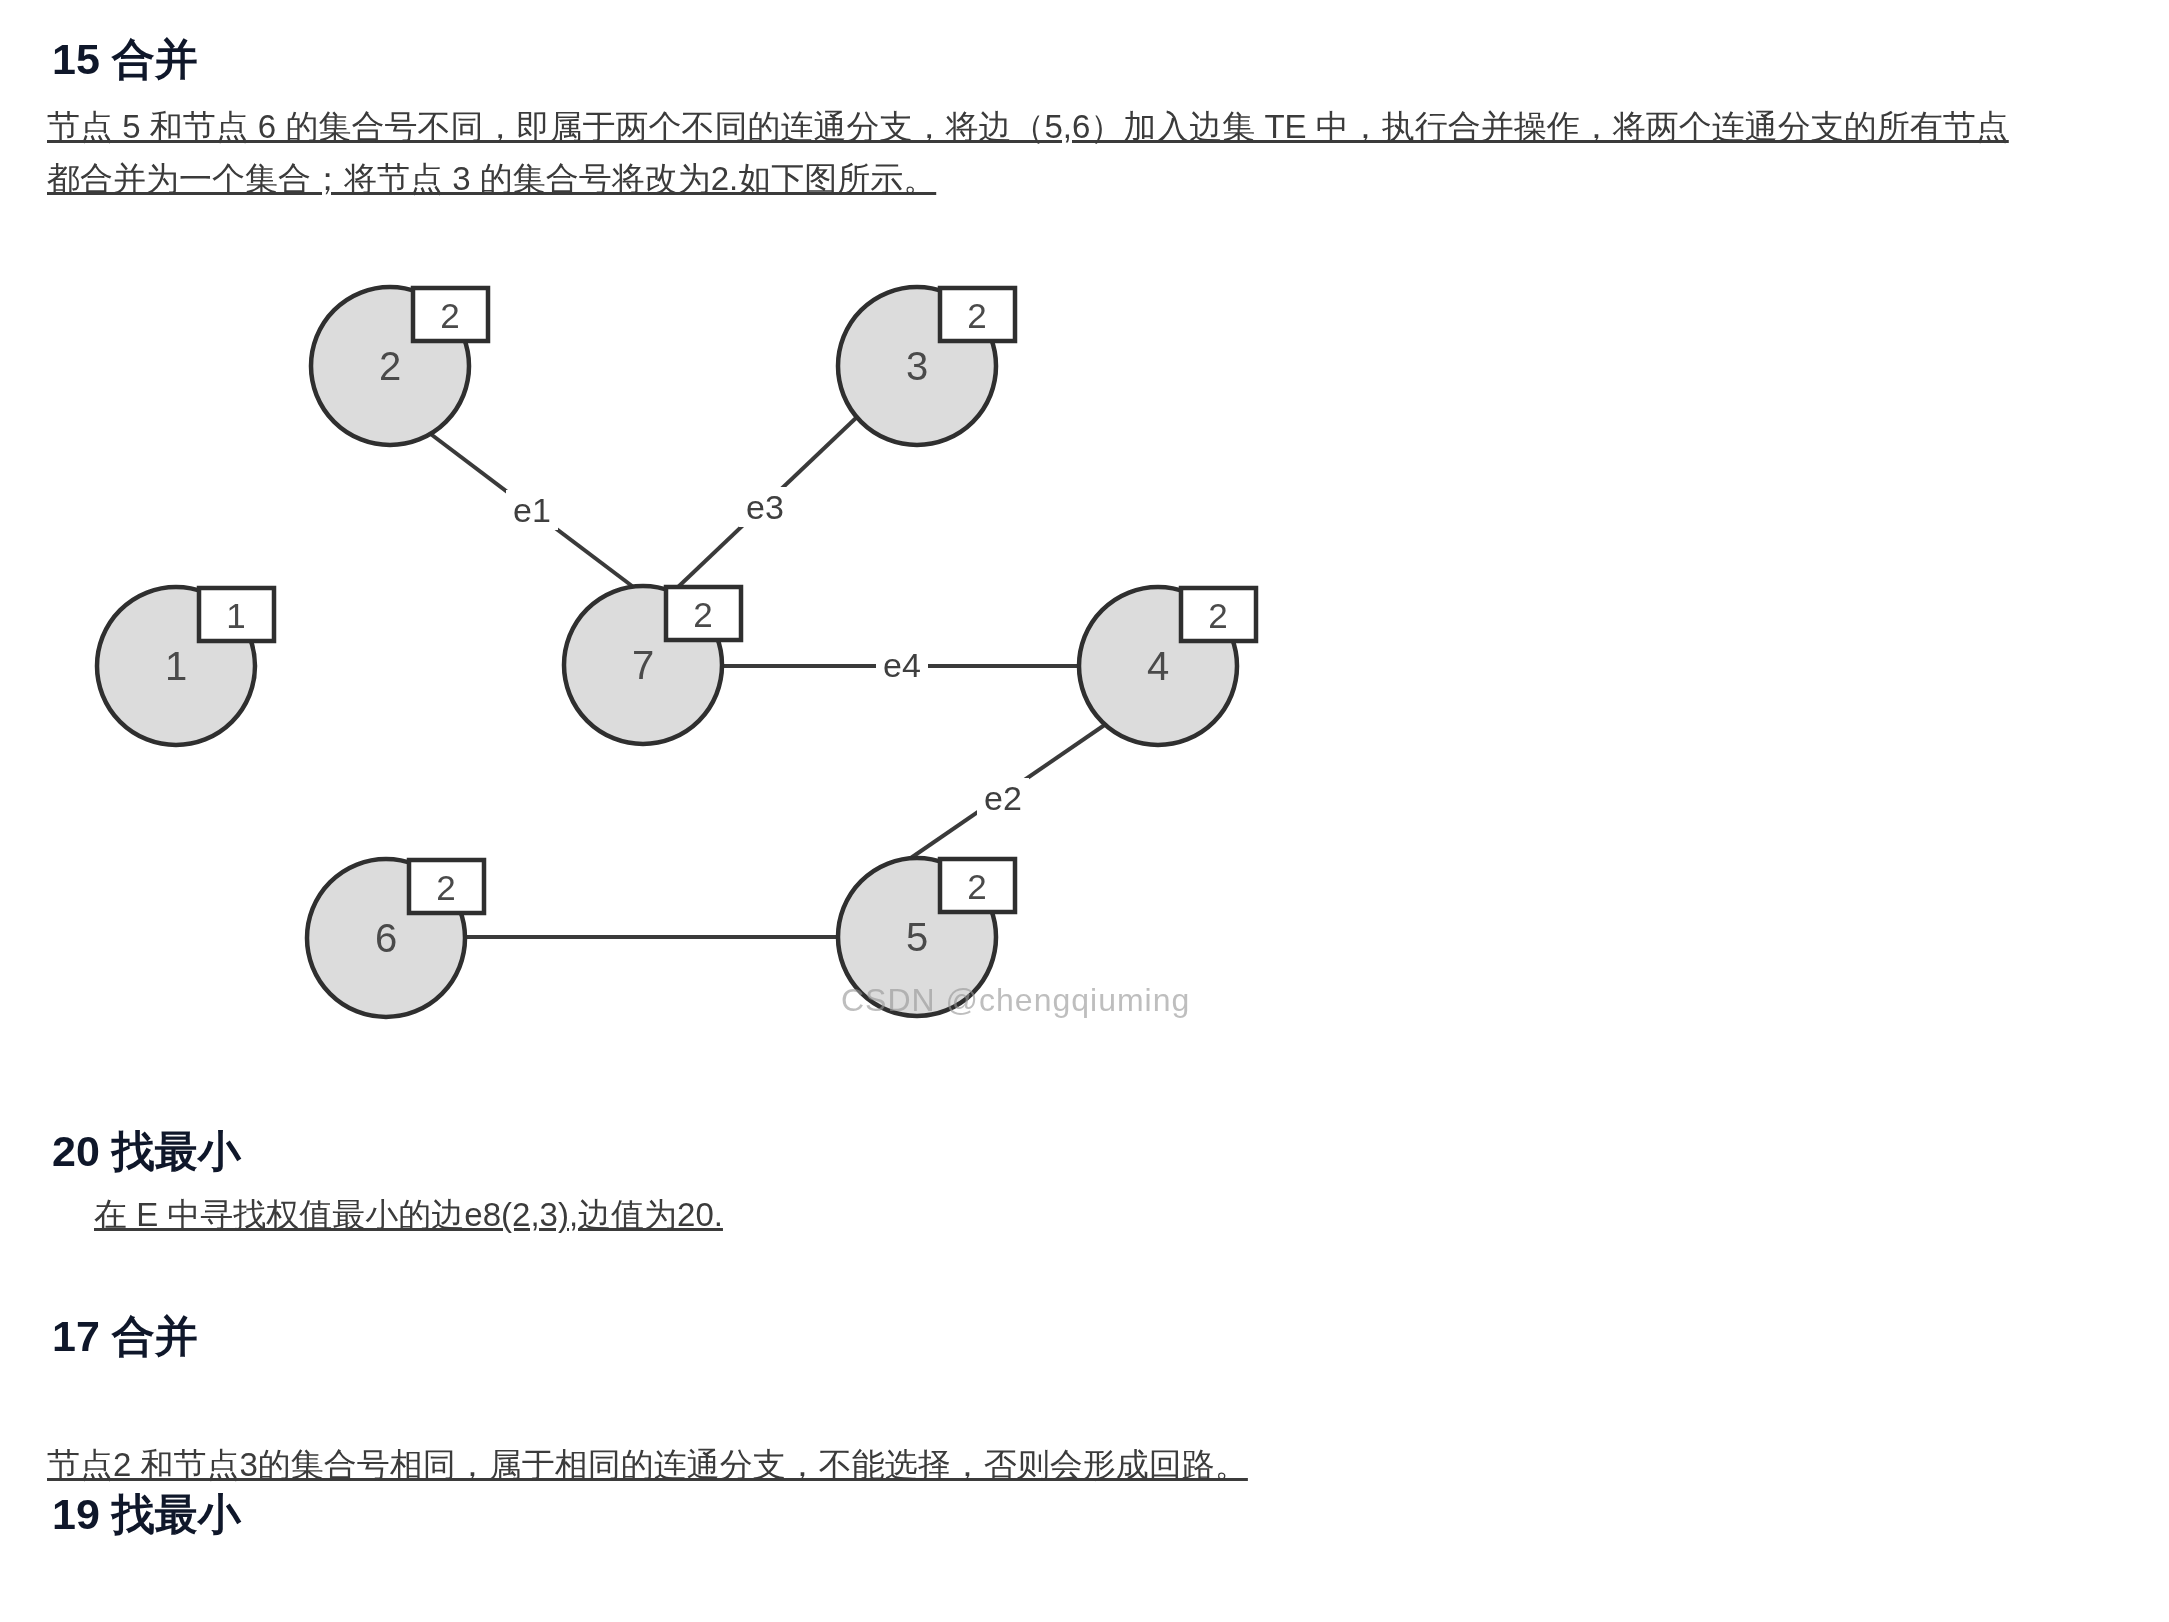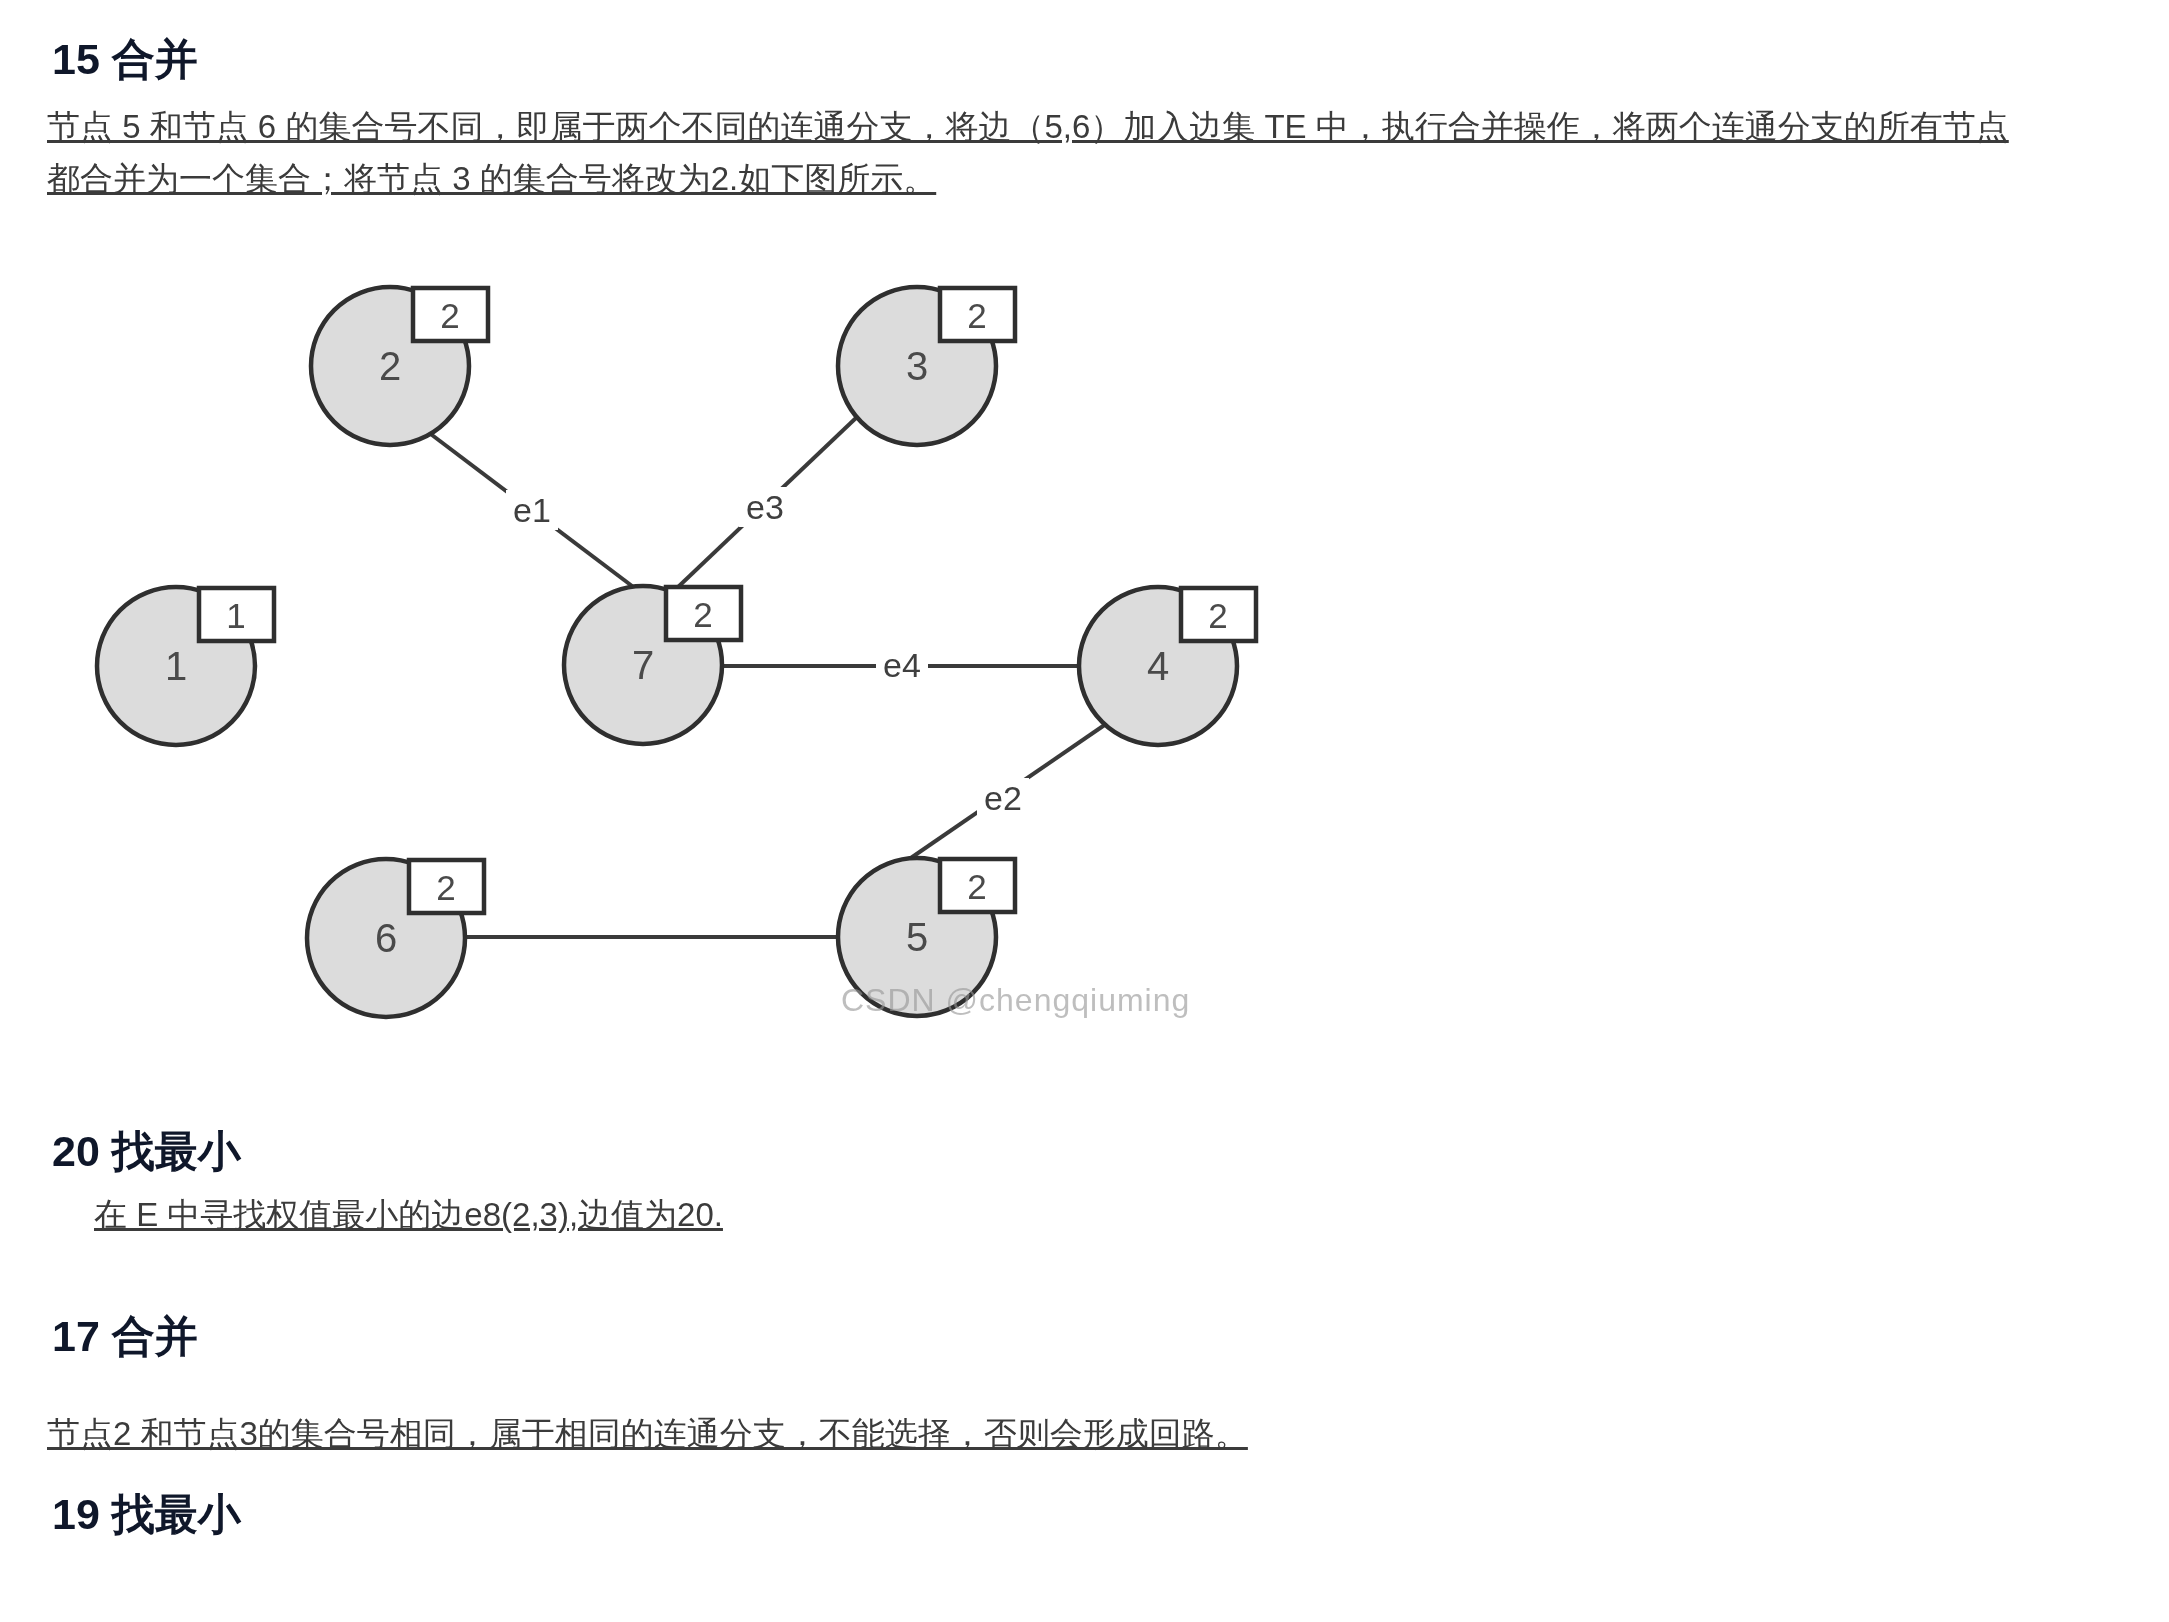--- a/index.html
+++ b/index.html
@@ -32,21 +32,21 @@
     font-size: 33px;
     line-height: 52px;
     color: #3b3b3b;
   }
   .sec-para div { white-space: nowrap; text-decoration: underline; }
   #h15 { top: 32px; }
   #p15 { top: 101px; }
   #h16 { top: 1124px; }
   #p16 { top: 1189px; margin-left: 47px; }
   #h17 { top: 1309px; }
-  #p17 { top: 1408px; }
+  #p17 { top: 1439px; }
   #h18 { top: 1487px; }
   #p18 { top: 1551px; }
   #graph {
     position: absolute;
     left: 0;
     top: 0;
     width: 1350px;
     height: 1060px;
     z-index: 2;
   }

